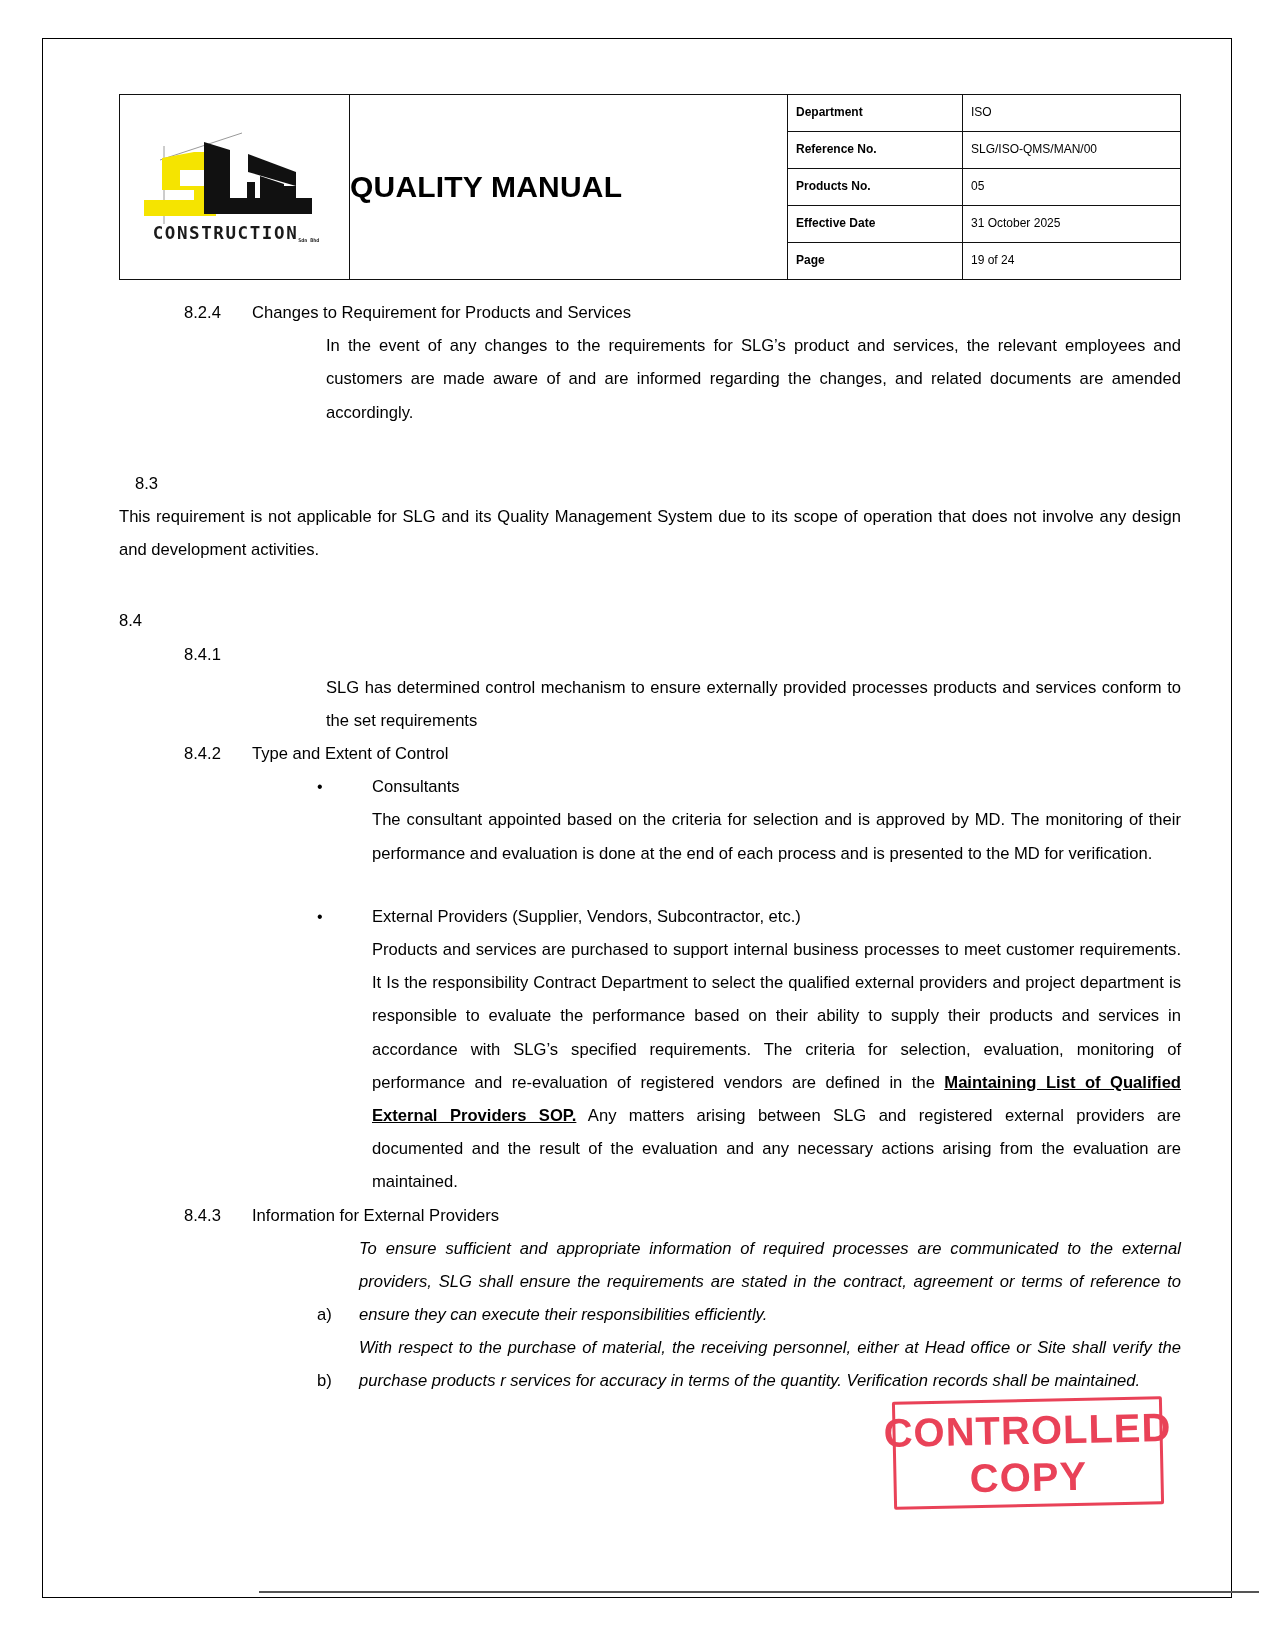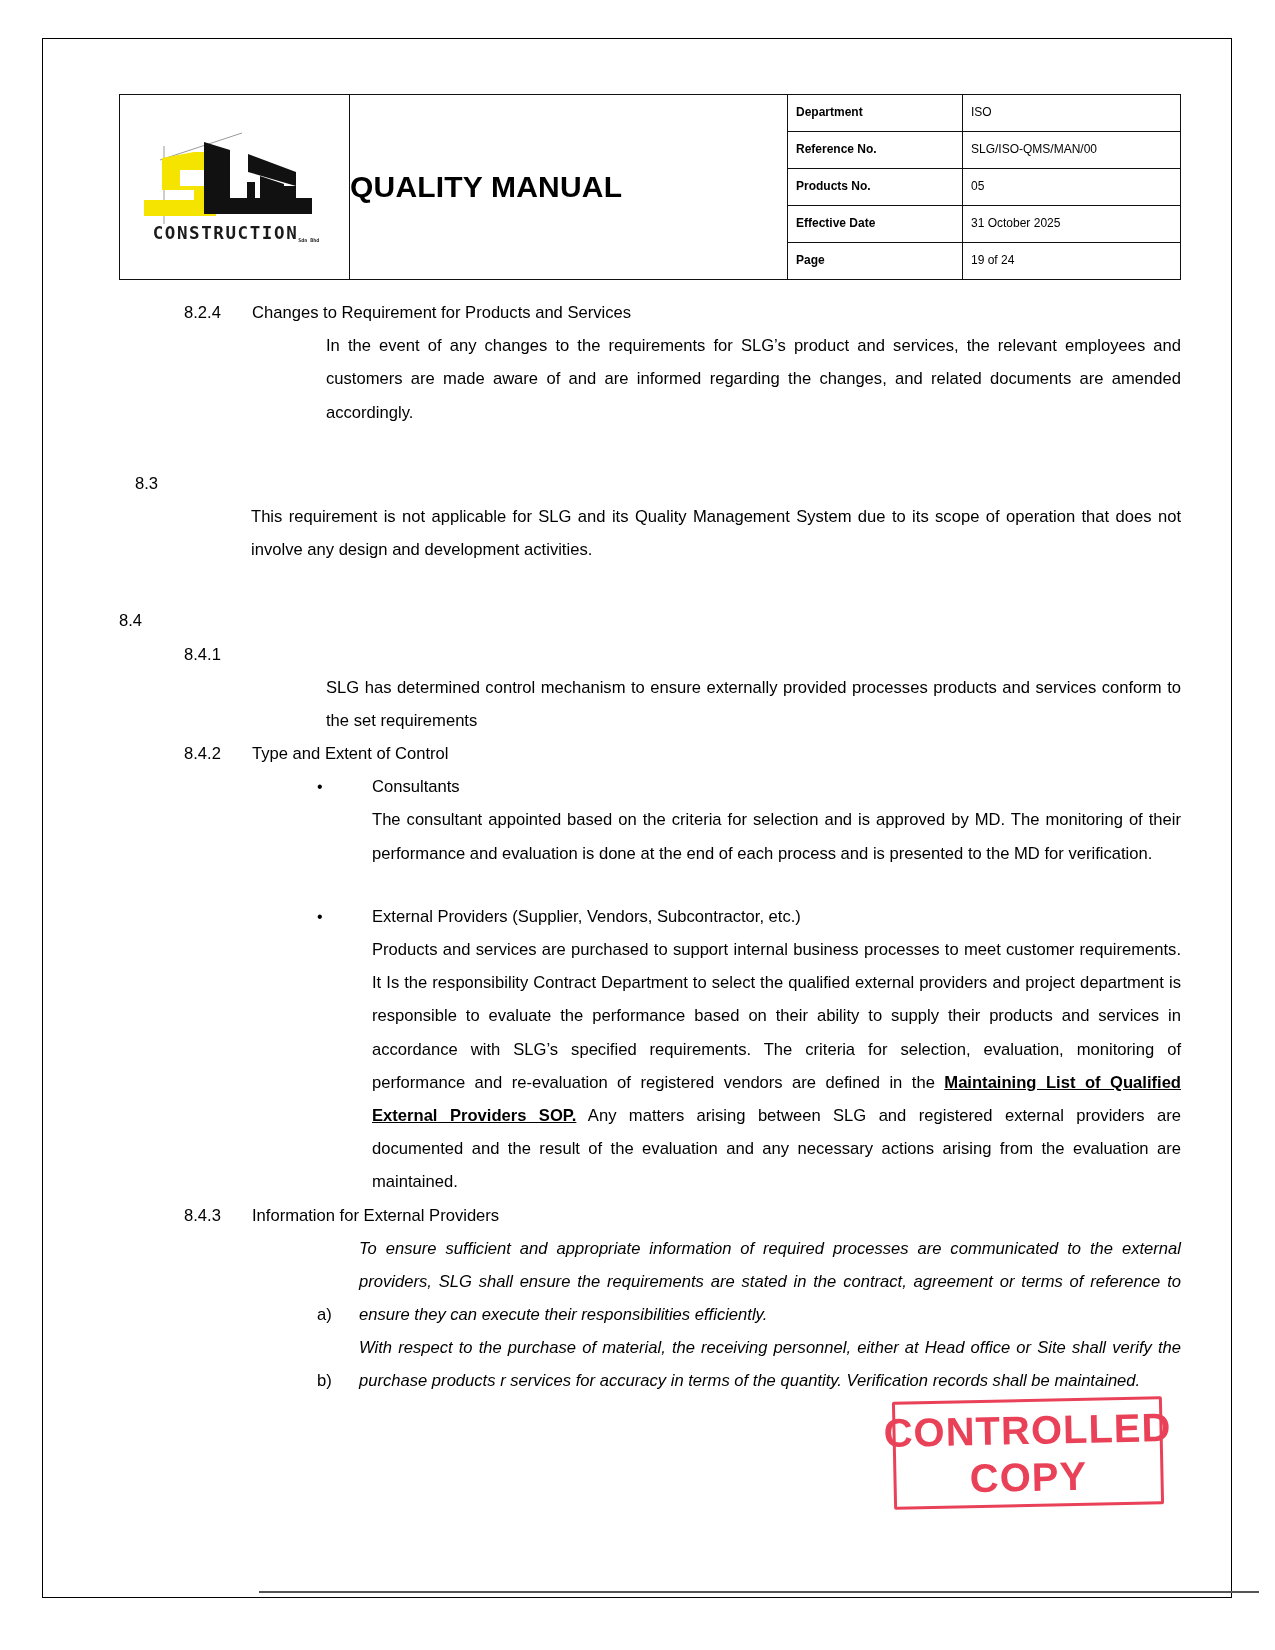--- a/index.html
+++ b/index.html
@@ -138,21 +138,21 @@
   .num.alpha  { width: 42px; margin-left: 198px; }
 
   .txt { flex: 1; }
   .just { text-align: justify; text-align-last: left; font-style: italic; }
 
   .para {
     text-align: justify;
     text-align-last: left;
   }
   .ind-207 { margin-left: 207px; }
-  .ind-132 { margin-left: 132px; }
+  .ind-132 { }
   .ind-253 { margin-left: 253px; }
 
   .b { font-weight: bold; }
   .bu { font-weight: bold; text-decoration: underline; }
   .sp-md { height: 30px; }
   .sp-lg { height: 38px; }
 
   
   .stamp {
     position: absolute;

